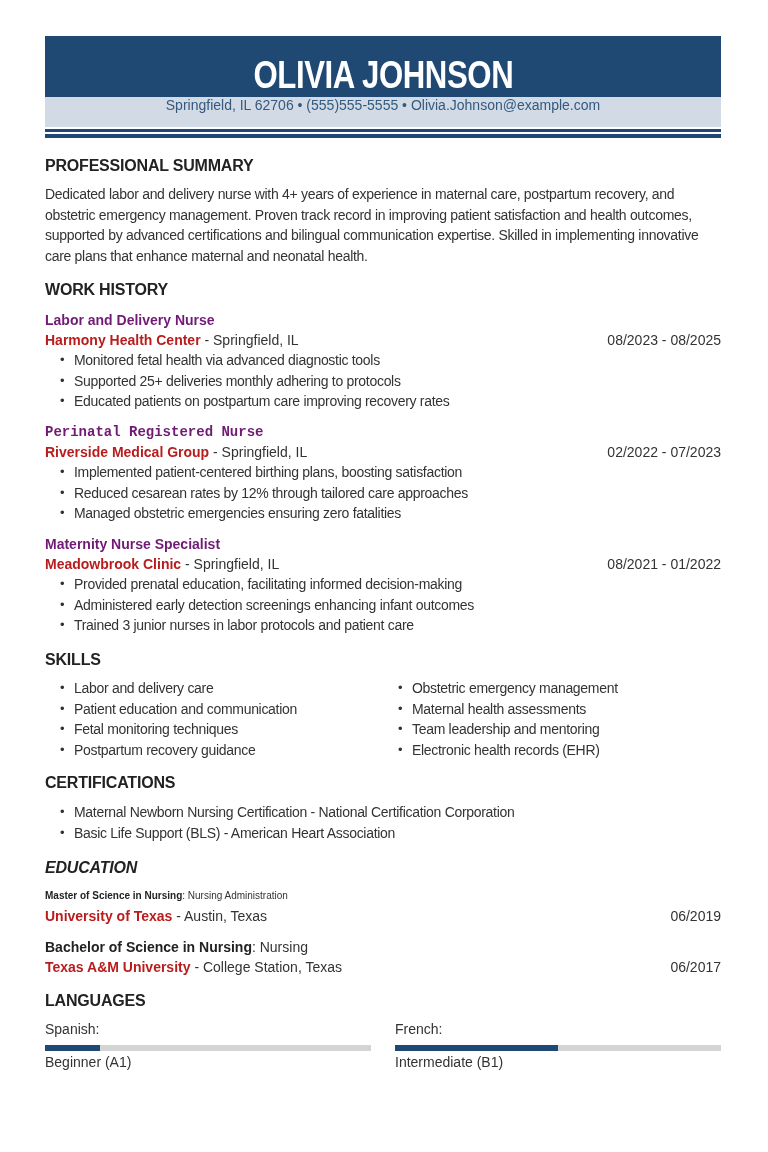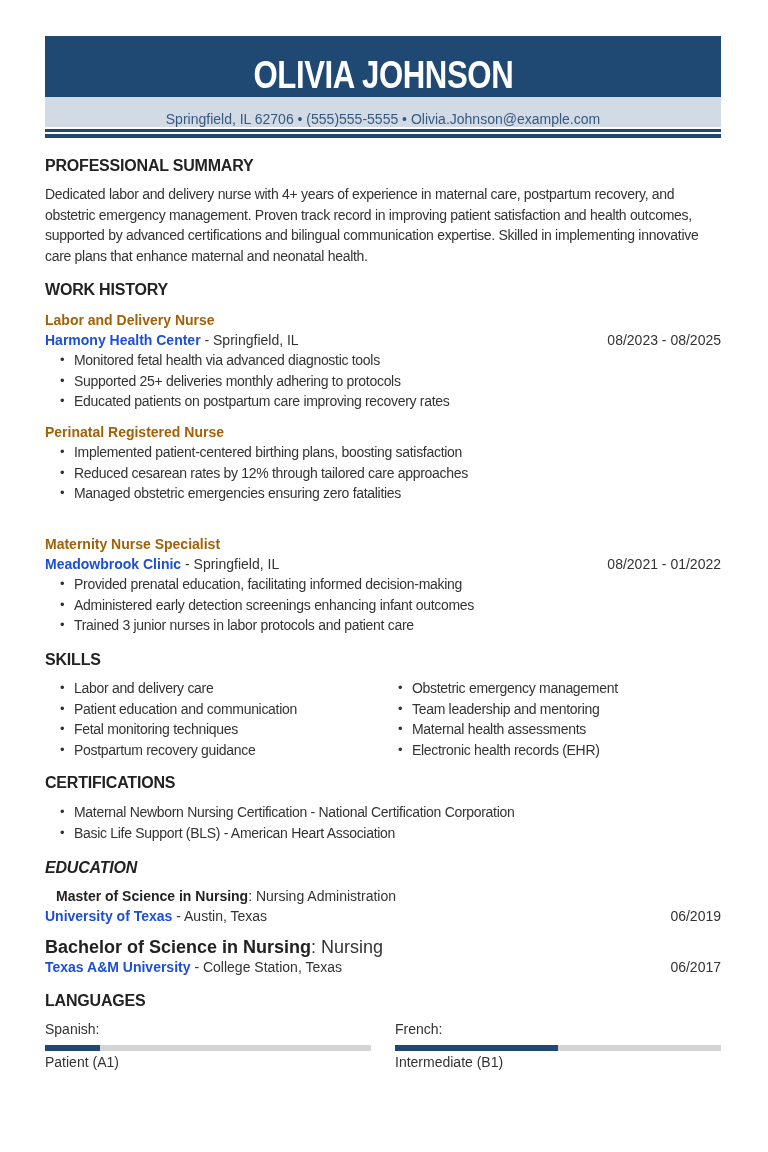--- a/index.html
+++ b/index.html
@@ -1,30 +1,30 @@
 <!DOCTYPE html>
 <html><head>
 <meta charset="utf-8">
 <style>
   * { box-sizing: border-box; margin: 0; padding: 0; }
   html, body { width: 768px; height: 1152px; background: #ffffff; }
   body { font-family: "Liberation Sans", sans-serif; color: #222222; position: relative; }
   .page { position: absolute; left: 45px; top: 36px; width: 676px; }
   .header-band { height: 61px; background: #1f4872; display: flex; align-items: flex-end; justify-content: center; }
   .name { color: #ffffff; font-family: "Liberation Sans", sans-serif; font-weight: bold; font-size: 38px; letter-spacing: -0.5px; transform: scaleX(0.82); transform-origin: center; }
-  .contact-band { height: 30px; background: #d2dbe5; display: flex; align-items: flex-end; justify-content: center; font-size: 14px; color: #34597f; }
+  .contact-band { height: 30px; background: #d2dbe5; display: flex; align-items: flex-start; justify-content: center; font-size: 14px; color: #34597f; }
   .rule1 { height: 3px; background: #1f4872; margin-top: 2px; }
   .rule2 { height: 4px; background: #1f4872; margin-top: 2px; }
   .section-title { font-weight: bold; font-size: 16px; color: #222; letter-spacing: -0.2px; }
   .summary-title { position: absolute; top: 121px; }
   .summary-text { position: absolute; top: 148px; width: 676px; font-size: 14px; line-height: 20.5px; color: #333; letter-spacing: -0.3px; }
   .abs { position: absolute; left: 0; }
-  .job-title { font-weight: bold; font-size: 14px; color: #a16207; }
+  .job-title { font-weight: bold; font-size: 14px; color: #701a75; }
   .row { display: flex; justify-content: space-between; width: 676px; font-size: 14px; color: #333; }
-  .row b { color: #1d4ed8; }
+  .row b { color: #b91c1c; }
   ul.bullets { list-style: none; font-size: 14px; color: #333; line-height: 20.5px; letter-spacing: -0.3px; }
   ul.bullets li { position: relative; padding-left: 29px; }
   ul.bullets li::before { content: "•"; position: absolute; left: 15px; top: 0; font-size: 13px; }
   .skills-grid { display: flex; width: 676px; }
   .skills-grid ul { width: 338px; }
   .lang-wrap { display: flex; width: 676px; justify-content: space-between; }
   .lang { width: 326px; font-size: 14px; color: #333; }
   .lang-bar { height: 6px; background: #d4d4d4; margin-top: 8px; margin-bottom: 3px; position: relative; }
   .lang-fill { position: absolute; left: 0; top: 0; bottom: 0; background: #1f4872; }
 </style>
@@ -54,21 +54,25 @@
       <span>08/2023 - 08/2025</span>
     </div>
     <ul class="bullets">
       <li>Monitored fetal health via advanced diagnostic tools</li>
       <li>Supported 25+ deliveries monthly adhering to protocols</li>
       <li>Educated patients on postpartum care improving recovery rates</li>
     </ul>
   </div>
 
   <div class="abs" style="top:386px;">
-    <div class="job-title" style="line-height:20px;">Perinatal Registered Nurse</div>
+    <div class="job-title" style="line-height:20px;font-family:Liberation Mono, monospace;">Perinatal Registered Nurse</div>
+    <div class="row" style="line-height:20px;">
+      <span><b>Riverside Medical Group</b><span> - Springfield, IL</span></span>
+      <span>02/2022 - 07/2023</span>
+    </div>
     <ul class="bullets">
       <li>Implemented patient-centered birthing plans, boosting satisfaction</li>
       <li>Reduced cesarean rates by 12% through tailored care approaches</li>
       <li>Managed obstetric emergencies ensuring zero fatalities</li>
     </ul>
   </div>
 
   <div class="abs" style="top:498px;">
     <div class="job-title" style="line-height:20px;">Maternity Nurse Specialist</div>
     <div class="row" style="line-height:20px;">
@@ -85,60 +89,60 @@
   <div class="section-title abs" style="top:615px;">SKILLS</div>
   <div class="skills-grid abs" style="top:642px;">
     <ul class="bullets">
       <li>Labor and delivery care</li>
       <li>Patient education and communication</li>
       <li>Fetal monitoring techniques</li>
       <li>Postpartum recovery guidance</li>
     </ul>
     <ul class="bullets">
       <li>Obstetric emergency management</li>
+      <li>Maternal health assessments</li>
       <li>Team leadership and mentoring</li>
-      <li>Maternal health assessments</li>
       <li>Electronic health records (EHR)</li>
     </ul>
   </div>
 
   <div class="section-title abs" style="top:738px;">CERTIFICATIONS</div>
   <ul class="bullets abs" style="top:766px; width:676px;">
     <li>Maternal Newborn Nursing Certification - National Certification Corporation</li>
     <li>Basic Life Support (BLS) - American Heart Association</li>
   </ul>
 
   <div class="section-title abs" style="top:823px;font-style:italic;">EDUCATION</div>
   <div class="abs" style="top:850px;">
-    <div style="font-size:14px; line-height:20px; color:#333;margin-left:11px;">
+    <div style="font-size:10px; line-height:20px; color:#333;">
       <b style="color:#222;">Master of Science in Nursing</b><span>: Nursing Administration</span>
     </div>
     <div class="row" style="line-height:20px;gap:44px;">
       <span><b>University of Texas</b><span> - Austin, Texas</span></span>
       <span>06/2019</span>
     </div>
   </div>
   <div class="abs" style="top:901px;">
-    <div style="font-size:18px; line-height:20px; color:#333;">
+    <div style="font-size:14px; line-height:20px; color:#333;">
       <b style="color:#222;">Bachelor of Science in Nursing</b><span>: Nursing</span>
     </div>
     <div class="row" style="line-height:20px;">
       <span><b>Texas A&amp;M University</b><span> - College Station, Texas</span></span>
       <span>06/2017</span>
     </div>
   </div>
 
   <div class="section-title abs" style="top:956px;">LANGUAGES</div>
   <div class="lang-wrap abs" style="top:985px;">
     <div class="lang">
       <div>Spanish:</div>
       <div class="lang-bar">
         <div class="lang-fill" id="fill0" style="width: 17%;"></div>
       </div>
-      <div>Patient (A1)</div>
+      <div>Beginner (A1)</div>
     </div>
     <div class="lang">
       <div>French:</div>
       <div class="lang-bar">
         <div class="lang-fill" id="fill1" style="width: 50%;"></div>
       </div>
       <div>Intermediate (B1)</div>
     </div>
   </div>
 

